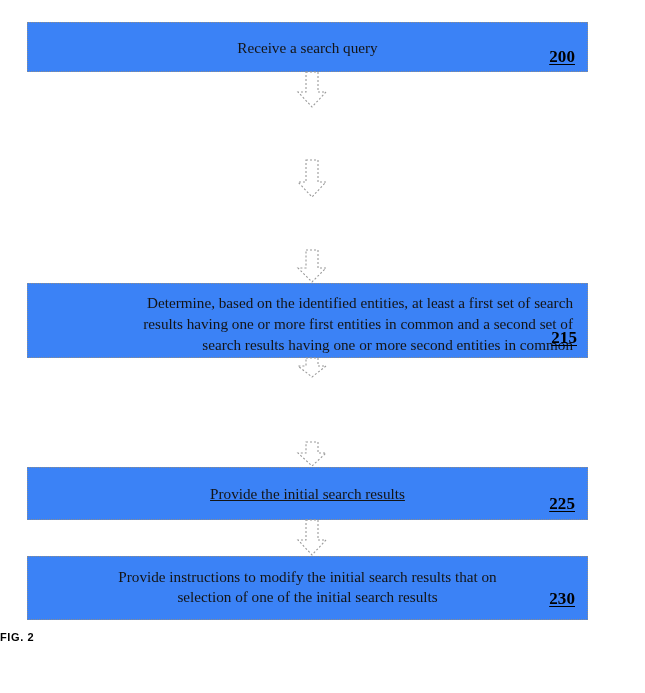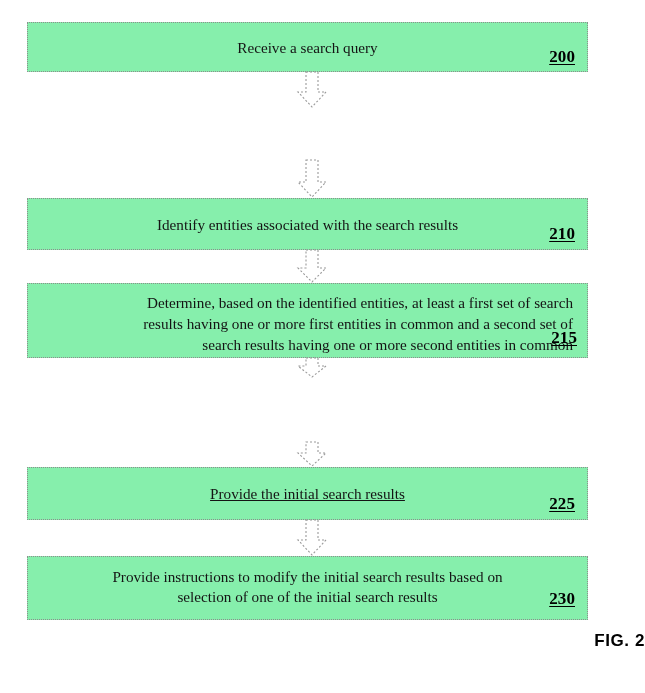--- a/index.html
+++ b/index.html
@@ -26,21 +26,21 @@
     height: 693px;
   }
 
   
   .flow-box {
     position: absolute;
     left: 27px;
     width: 561px;
     box-sizing: border-box;
     border: 1px dotted #8d8d8d;
-    background: #86efac;
+    background: #3b82f6;
   }
 
   .box-text {
     position: absolute;
     left: 0;
     right: 0;
     text-align: center;
     font-family: "Liberation Serif", "DejaVu Serif", serif;
     font-size: 15.2px;
     line-height: 20px;
@@ -117,23 +117,23 @@
   .conn-4 { top: 358px; height: 20px; }
   .conn-5 { top: 442px; height: 25px; }
   .conn-6 { top: 520px; height: 36px; }
 
   
   #fig-caption {
     position: absolute;
     left: 0;
     right: 0;
     top: 631px;
-    text-align: right;
+    text-align: left;
     font-family: "Liberation Sans", "DejaVu Sans", sans-serif;
-    font-size: 17px;
+    font-size: 11px;
     font-weight: bold;
     letter-spacing: 0.6px;
     color: #000000;
   }
 </style>
 </head>
 <body>
 
 <div id="figure-root">
 
@@ -148,24 +148,20 @@
     </svg>
   </div>
 
 
   <div class="connector conn-2">
     <svg viewBox="0 0 42 38" preserveAspectRatio="none" aria-hidden="true">
       <path class="arrow-shape" d="M 15 0 L 27 0 L 27 22 L 35 22 L 21 37 L 7 22 L 15 22 Z"></path>
     </svg>
   </div>
 
-  <div class="flow-box box-210">
-    <div class="box-text">Identify entities associated with the search results</div>
-    <div class="ref-num">210</div>
-  </div>
 
   <div class="connector conn-3">
     <svg viewBox="0 0 42 33" preserveAspectRatio="none" aria-hidden="true">
       <path class="arrow-shape" d="M 15 0 L 27 0 L 27 18 L 35 18 L 21 32 L 7 18 L 15 18 Z"></path>
     </svg>
   </div>
 
   <div class="flow-box box-215">
     <div class="box-text">Determine, based on the identified entities, at least a first set of search
 results having one or more first entities in common and a second set of
@@ -191,20 +187,20 @@
     <div class="ref-num">225</div>
   </div>
 
   <div class="connector conn-6">
     <svg viewBox="0 0 42 36" preserveAspectRatio="none" aria-hidden="true">
       <path class="arrow-shape" d="M 15 0 L 27 0 L 27 20 L 35 20 L 21 35 L 7 20 L 15 20 Z"></path>
     </svg>
   </div>
 
   <div class="flow-box box-230">
-    <div class="box-text">Provide instructions to modify the initial search results based on
+    <div class="box-text">Provide instructions to modify the initial search results that on
 selection of one of the initial search results</div>
     <div class="ref-num">230</div>
   </div>
 
   <div id="fig-caption">FIG. 2</div>
 
 </div>
 
 </body></html>

